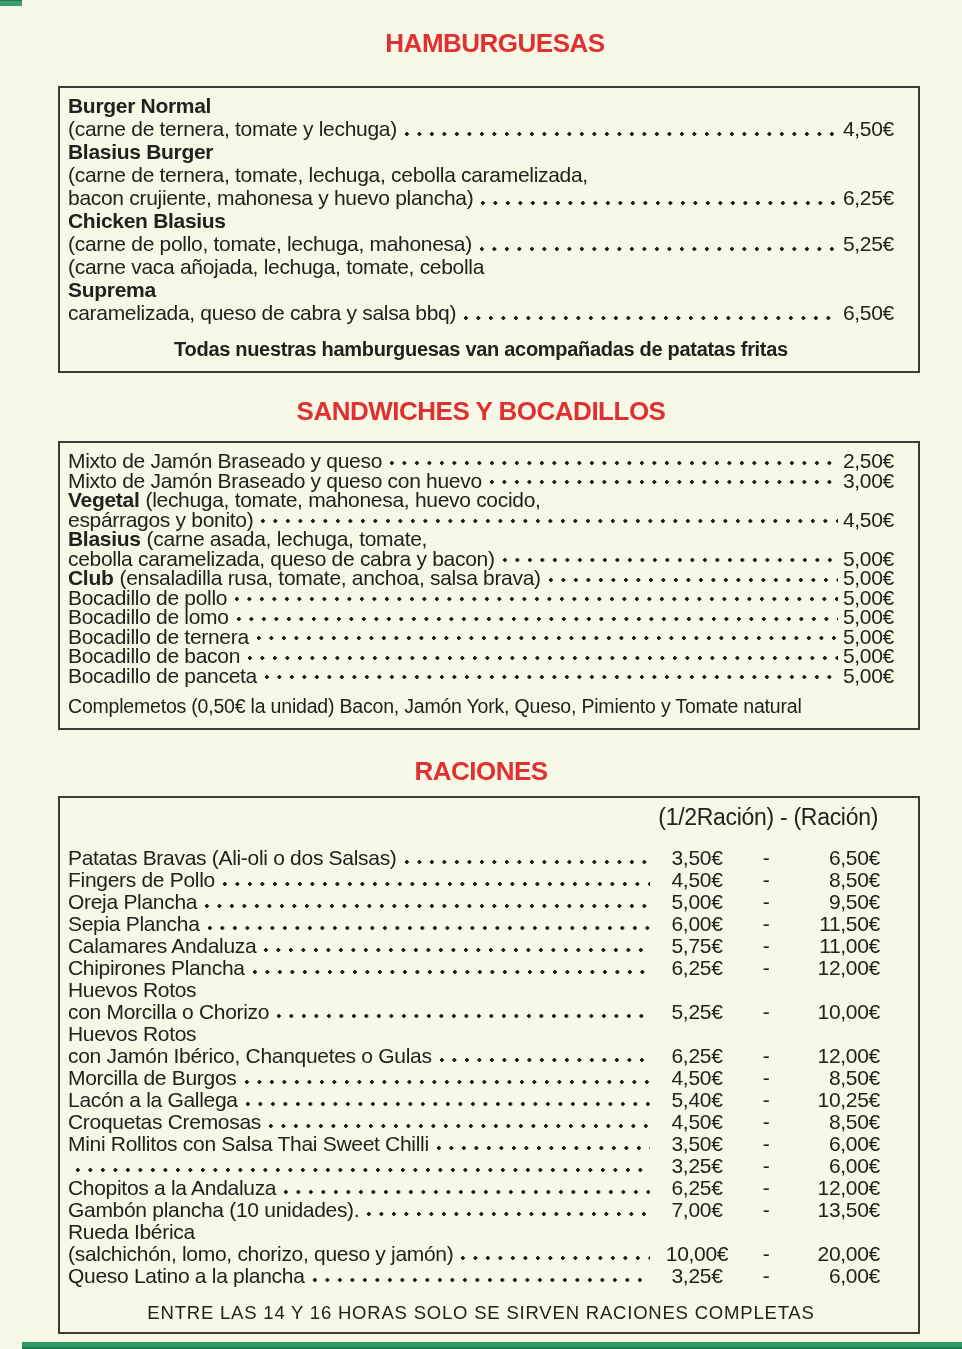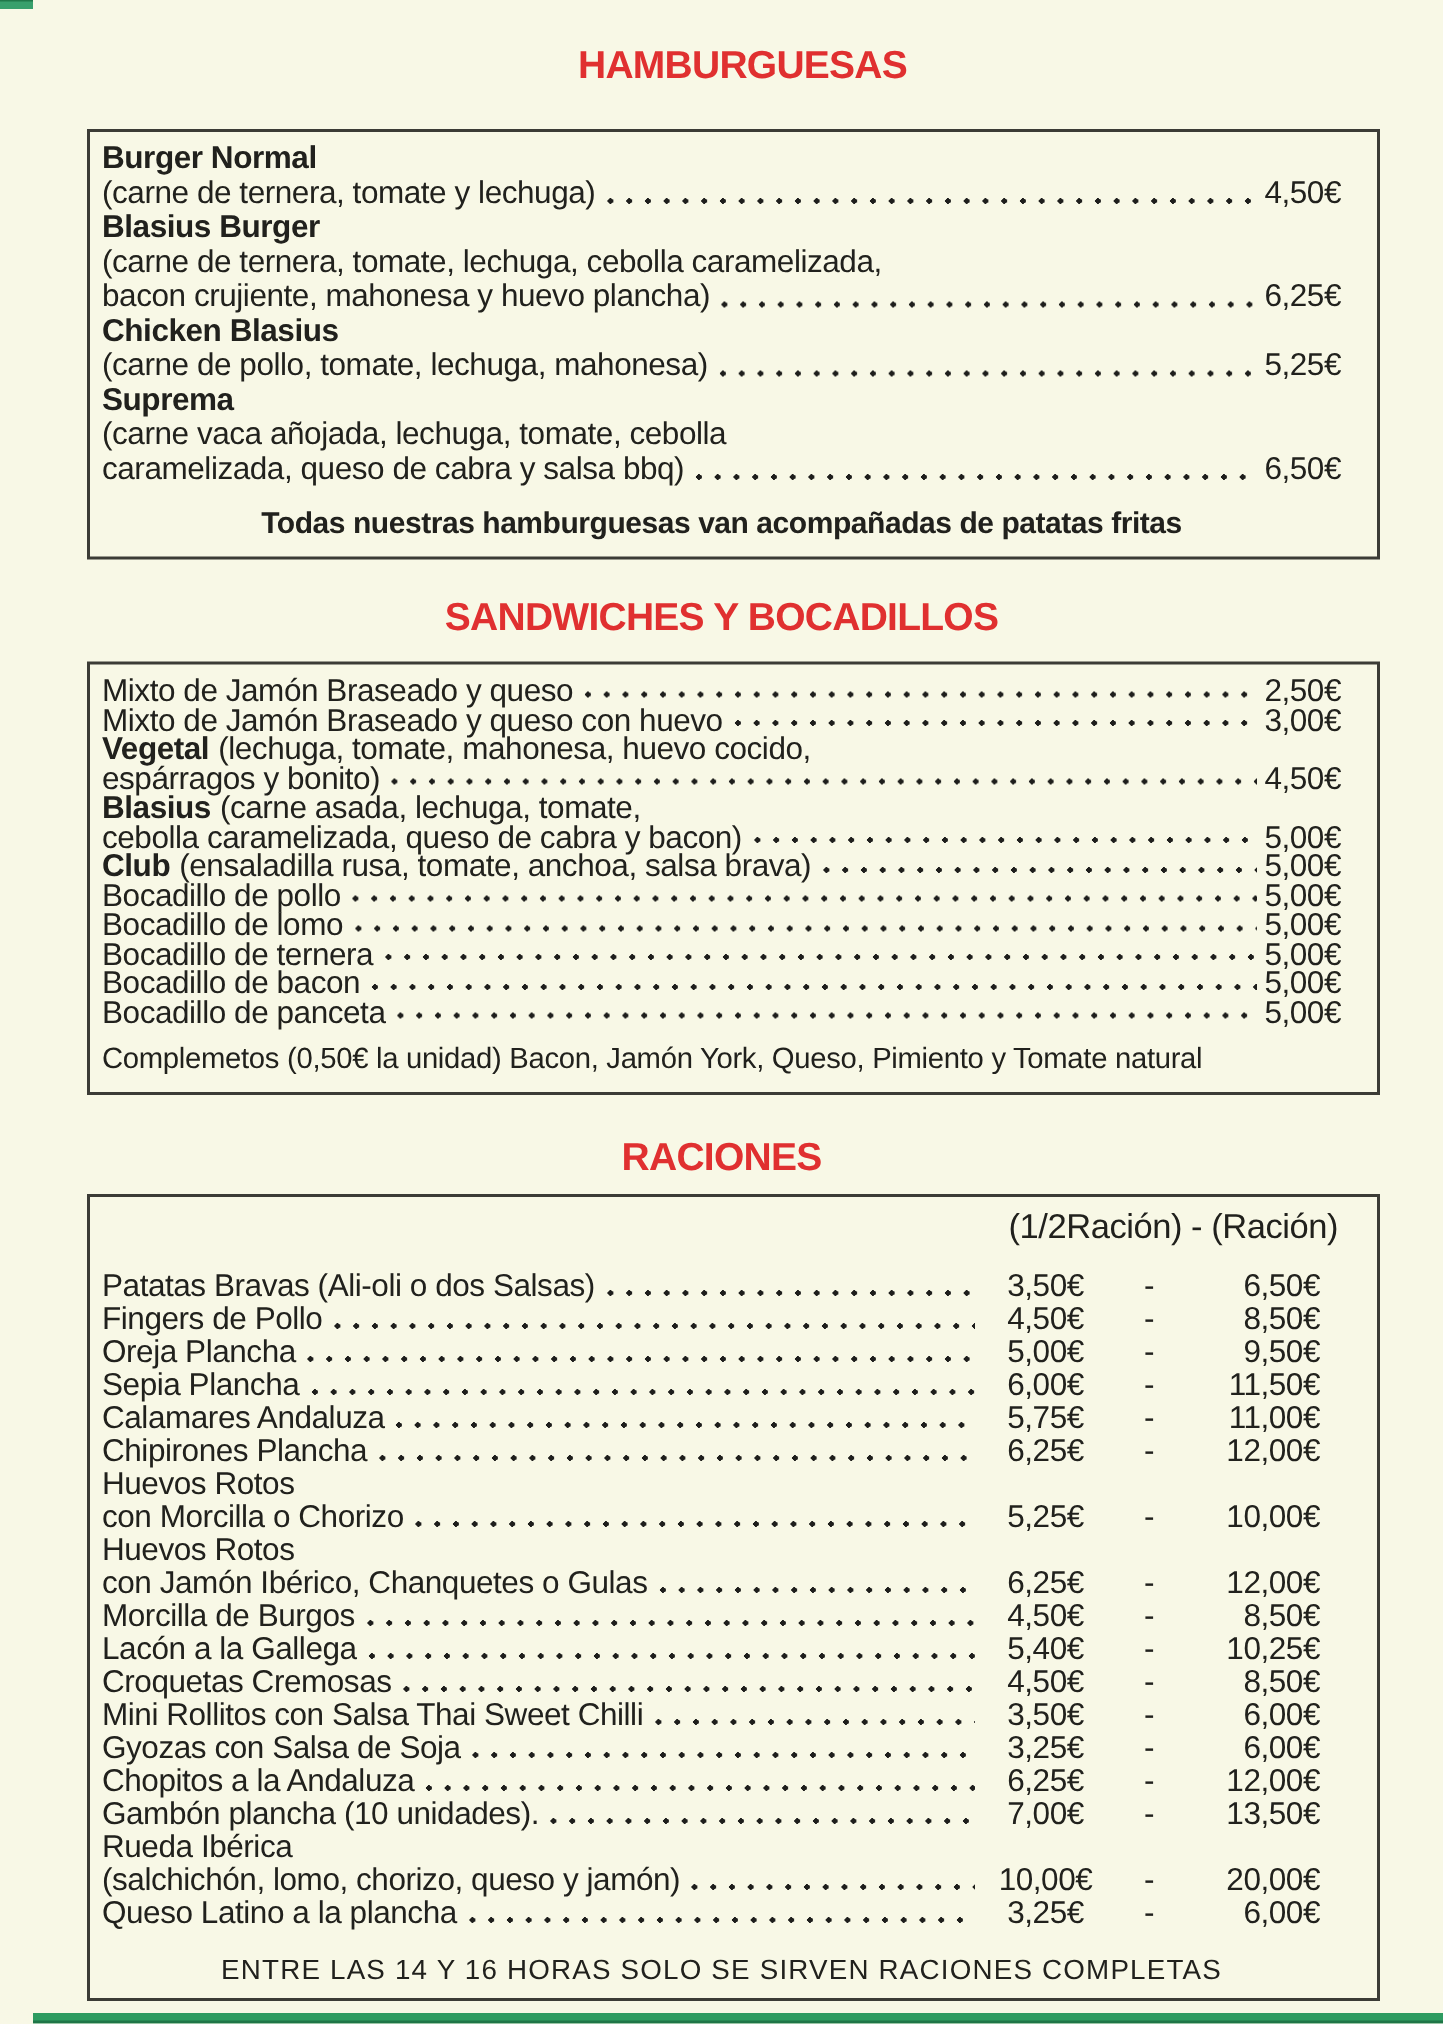--- a/index.html
+++ b/index.html
@@ -50,21 +50,21 @@
   .pf{text-align:right;min-width:88px;margin-right:14px;}
   .note-burgers{
     text-align:center;font-weight:bold;font-size:20px;
     margin-top:14px;margin-bottom:2px;letter-spacing:-0.3px;
   }
   .note-sandwich{
     font-size:19.5px;margin-top:12px;margin-bottom:2px;letter-spacing:-0.2px;
   }
   .col-header{
     text-align:right;font-size:23px;line-height:26px;
-    margin-right:2px;margin-bottom:16px;letter-spacing:-0.3px;
+    margin-right:16px;margin-bottom:16px;letter-spacing:-0.3px;
   }
   .note-raciones{
     text-align:center;font-size:18.5px;letter-spacing:0.8px;
     margin-top:16px;margin-bottom:0;
   }
 </style>
 </head>
 <body>
 
 <div class="accent-top"></div>
@@ -93,24 +93,24 @@
     </div>
   <div class="row">
       <span class="b">Chicken Blasius</span>
     </div>
   <div class="row">
       <span class="t">(carne de pollo, tomate, lechuga, mahonesa)</span>
       <span class="dots"></span>
       <span class="p">5,25€</span>
     </div>
   <div class="row">
+      <span class="t">(carne vaca añojada, lechuga, tomate, cebolla</span>
+    </div>
+  <div class="row">
       <span class="b">Suprema</span>
-    </div>
-  <div class="row">
-      <span class="t">(carne vaca añojada, lechuga, tomate, cebolla</span>
     </div>
   <div class="row">
       <span class="t">caramelizada, queso de cabra y salsa bbq)</span>
       <span class="dots"></span>
       <span class="p">6,50€</span>
     </div>
   <div class="note-burgers">Todas nuestras hamburguesas van acompañadas de patatas fritas</div>
 </div>
 
 <div class="section-title title-2">SANDWICHES Y BOCADILLOS</div>
@@ -266,21 +266,20 @@
       <span class="pf">8,50€</span>
     </div>
   <div class="row">
       <span class="t">Mini Rollitos con Salsa Thai Sweet Chilli</span>
       <span class="dots"></span>
       <span class="ph">3,50€</span>
       <span class="ps">-</span>
       <span class="pf">6,00€</span>
     </div>
   <div class="row">
-      <span class="t">Gyozas con Salsa de Soja</span>
       <span class="dots"></span>
       <span class="ph">3,25€</span>
       <span class="ps">-</span>
       <span class="pf">6,00€</span>
     </div>
   <div class="row">
       <span class="t">Chopitos a la Andaluza</span>
       <span class="dots"></span>
       <span class="ph">6,25€</span>
       <span class="ps">-</span>

